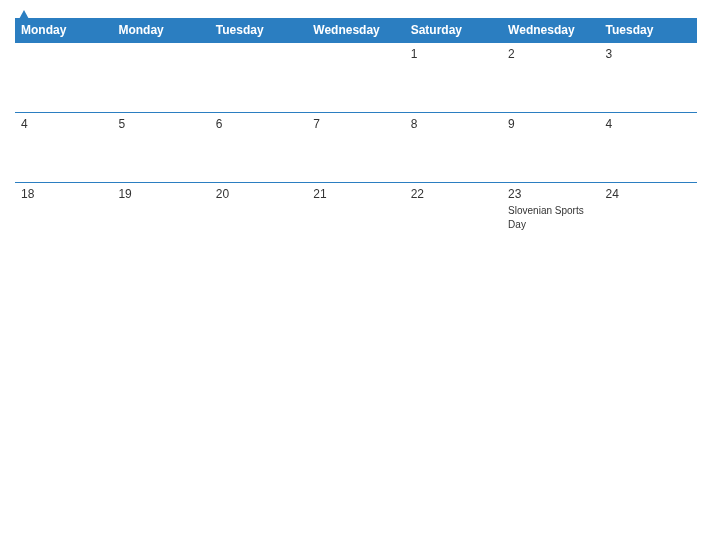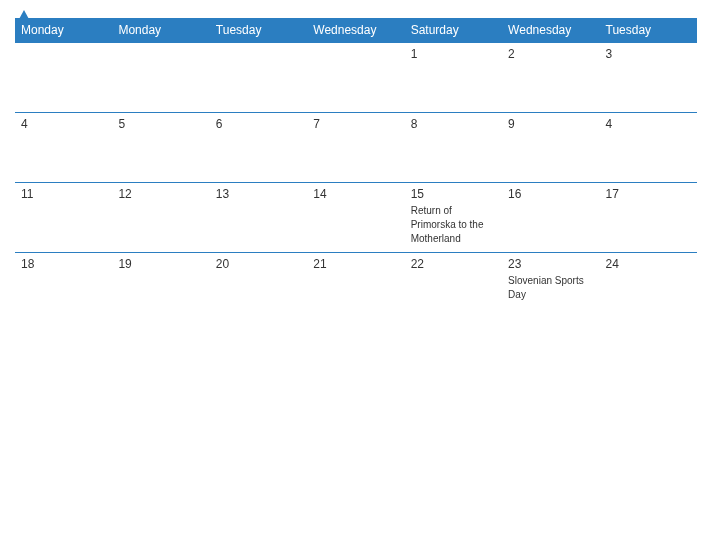--- a/index.html
+++ b/index.html
@@ -47,21 +47,21 @@
     .calendar {
       width: 100%;
       border-collapse: collapse;
     }
     .calendar thead tr {
       background-color: #2b7ec1;
     }
     .calendar thead th {
       color: #fff;
       font-size: 12px;
-      font-weight: normal;
+      font-weight: bold;
       padding: 5px 6px;
       text-align: left;
       border: none;
       width: calc(100% / 7);
     }
     .calendar tbody tr {
       border-top: 1.5px solid #2b7ec1;
     }
     .calendar tbody td {
       vertical-align: top;
@@ -173,41 +173,20 @@
           </td>
           <td>
             <span class="day-num">9</span>
           </td>
           <td>
             <span class="day-num">4</span>
           </td>
         </tr>
         <tr>
           <td>
-            <span class="day-num">11</span>
-          </td>
-          <td>
-            <span class="day-num">12</span>
-          </td>
-          <td>
-            <span class="day-num">13</span>
-          </td>
-          <td>
-            <span class="day-num">14</span>
-          </td>
-          <td><span class="day-num">15</span><span class="event-text">Return of Primorska to the Motherland</span></td>
-          <td>
-            <span class="day-num">16</span>
-          </td>
-          <td>
-            <span class="day-num">17</span>
-          </td>
-        </tr>
-        <tr>
-          <td>
             <span class="day-num">18</span>
           </td>
           <td>
             <span class="day-num">19</span>
           </td>
           <td>
             <span class="day-num">20</span>
           </td>
           <td>
             <span class="day-num">21</span>

